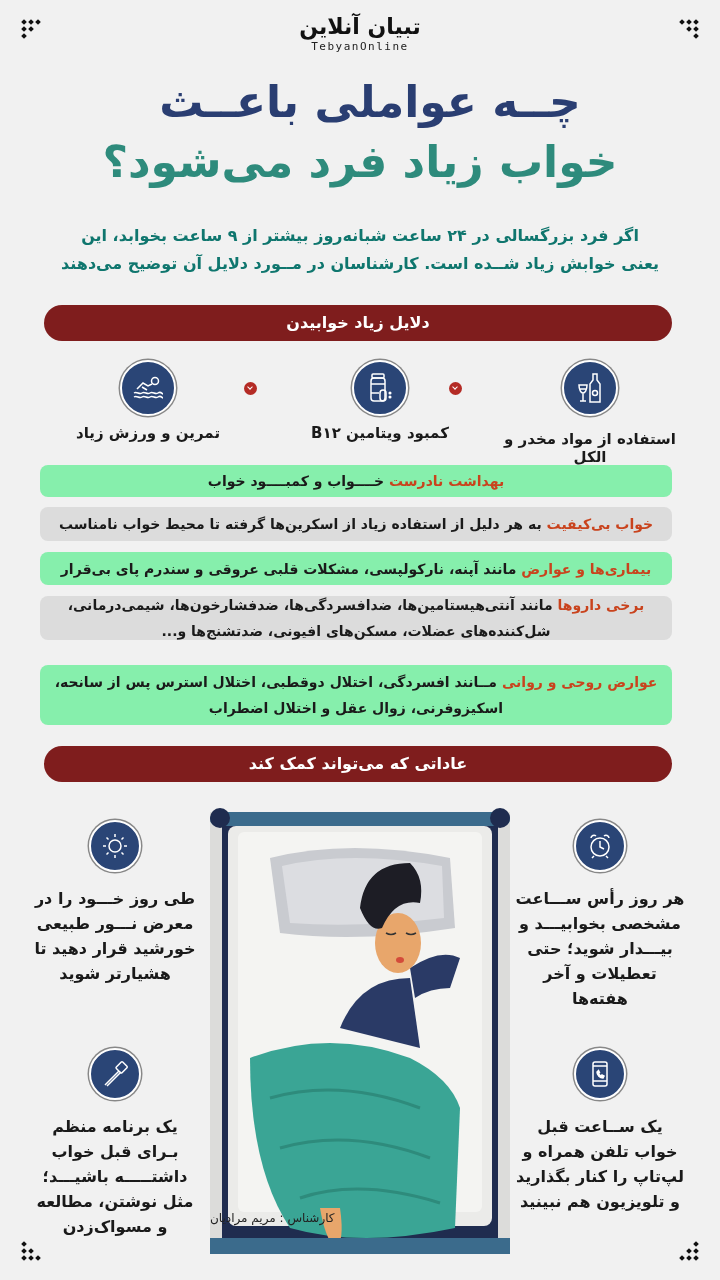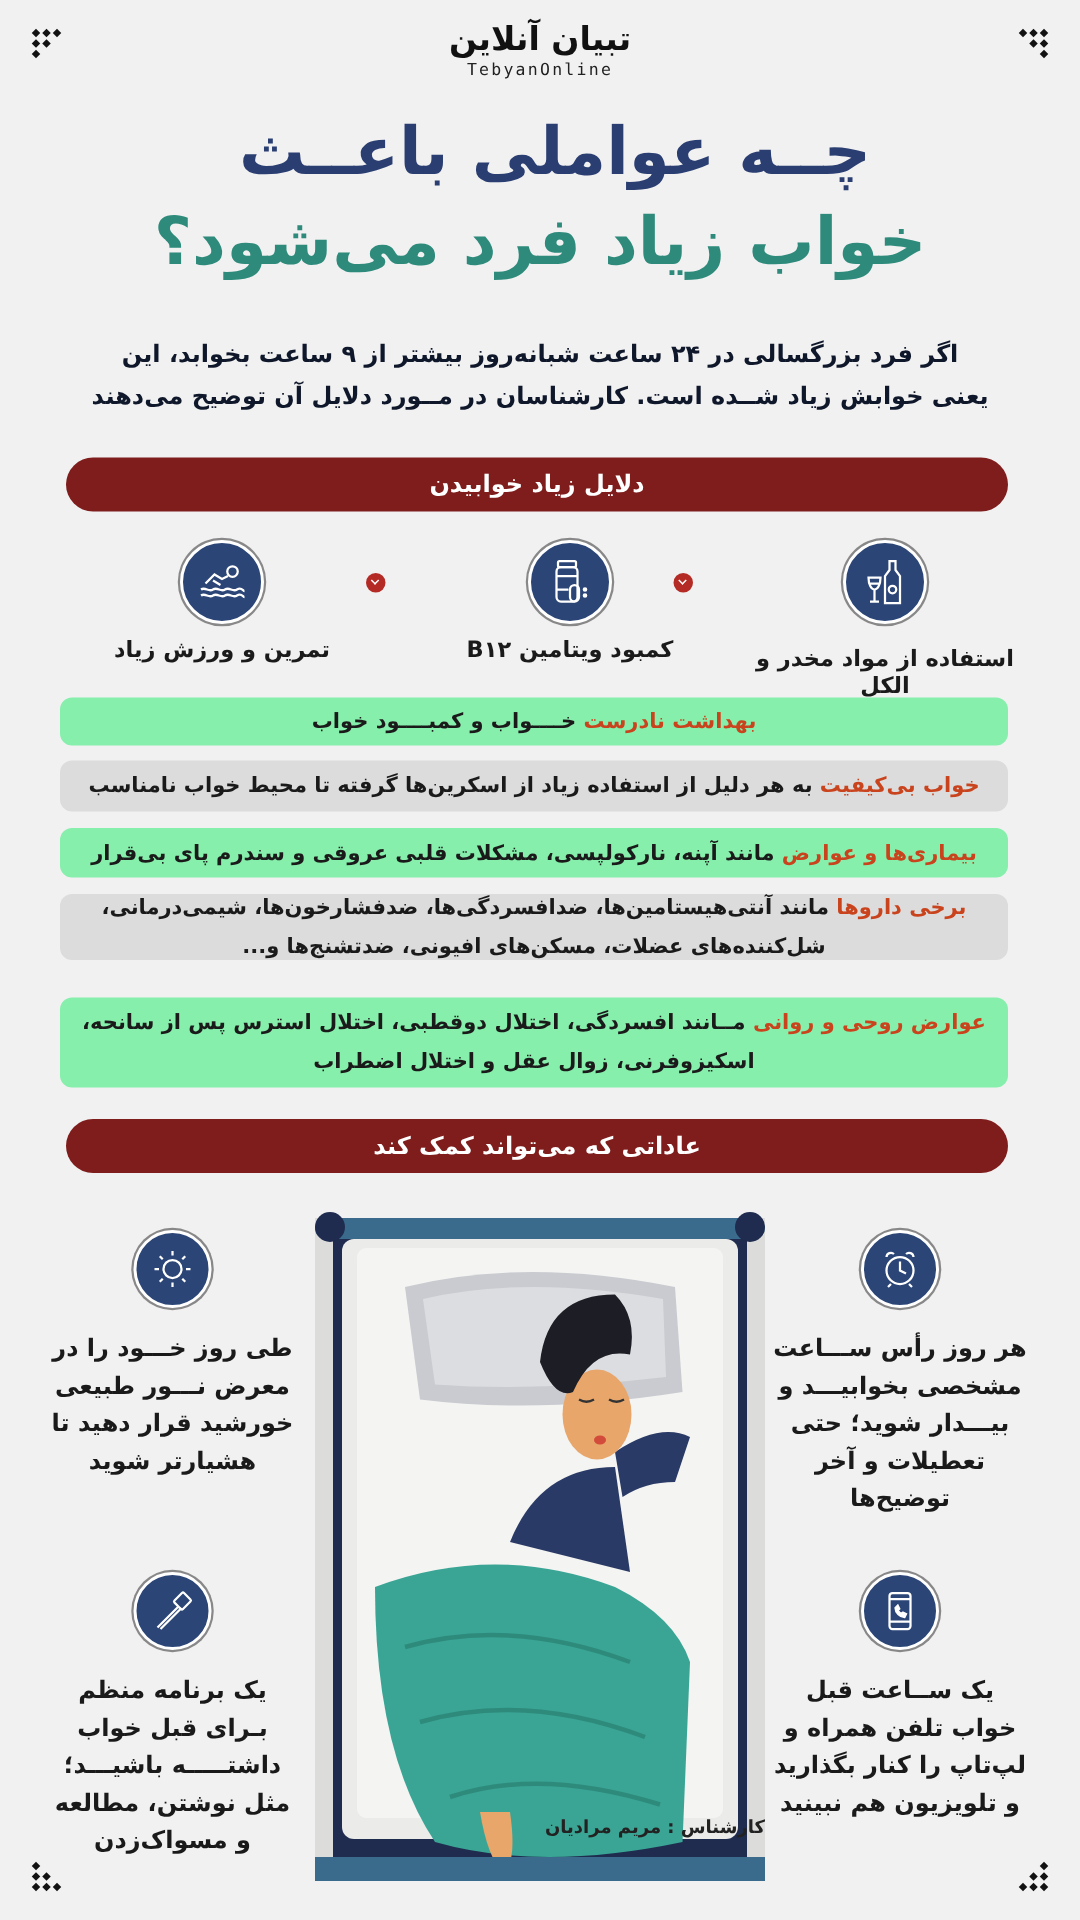--- a/index.html
+++ b/index.html
@@ -14,21 +14,21 @@
   .c-br { right: 20px; bottom: 18px; transform: scale(-1,-1); }
 
   .logo { position: absolute; top: 14px; left: 0; width: 720px; text-align: center; }
   .logo-fa { font-size: 22px; font-weight: bold; color: #111; line-height: 26px; }
   .logo-en { font-family: "DejaVu Sans Mono", monospace; font-size: 11px; letter-spacing: 1.5px; color: #222; direction: ltr; }
 
   .title { position: absolute; top: 72px; left: 0; width: 720px; text-align: center; font-weight: bold; }
   .title .l1 { font-size: 44px; color: #2a3e72; line-height: 60px; padding-left: 20px; }
   .title .l2 { font-size: 44px; color: #2e8b7c; line-height: 60px; }
 
-  .intro { position: absolute; top: 222px; left: 60px; width: 600px; text-align: center; font-size: 16px; font-weight: bold; line-height: 28px; color: #0f172a; }
+  .intro { position: absolute; top: 222px; left: 60px; width: 600px; text-align: center; font-size: 16px; font-weight: bold; line-height: 28px; color: #0f766e; }
 
   .banner { position: absolute; left: 44px; width: 628px; height: 36px; border-radius: 18px; background: #7f1d1d; color: #fff; text-align: center; font-size: 16px; font-weight: bold; line-height: 36px; }
   .banner.b1 { top: 305px; }
   .banner.b2 { top: 746px; }
 
   .factor { position: absolute; top: 360px; width: 180px; text-align: center; }
   .factor .ic { width: 56px; height: 56px; border-radius: 50%; background: #2a4576; border: 2px solid #fff; box-shadow: 0 0 0 1.5px #888; margin: 0 auto; display: flex; align-items: center; justify-content: center; }
   .factor .ic svg { width: 34px; height: 34px; }
   .factor .lbl { margin-top: 8px; font-size: 15px; font-weight: bold; }
   .f1 { left: 500px; }
@@ -53,21 +53,21 @@
   .habit { position: absolute; width: 170px; text-align: center; }
   .habit .ic { width: 52px; height: 52px; border-radius: 50%; background: #2a4576; border: 2px solid #fff; box-shadow: 0 0 0 1.5px #888; margin: 0 auto; display: flex; align-items: center; justify-content: center; }
   .habit .ic svg { width: 30px; height: 30px; }
   .habit .txt { margin-top: 14px; font-size: 16px; font-weight: bold; line-height: 25px; }
   .h1 { left: 30px; top: 820px; }
   .h2 { left: 515px; top: 820px; }
   .h3 { left: 30px; top: 1048px; }
   .h4 { left: 515px; top: 1048px; }
 
   .bed { position: absolute; left: 210px; top: 808px; width: 300px; height: 450px; }
-  .credit { position: absolute; left: 210px; top: 1211px; width: 300px; text-align: right; font-size: 12px; font-weight: bold; color: #222; }
+  .credit { position: absolute; left: 210px; top: 1211px; width: 300px; text-align: left; font-size: 12px; font-weight: normal; color: #222; }
 </style>
 </head>
 <body>
 
 <div class="corner c-tl">
   <svg viewBox="0 0 22 22">
       <g fill="#111">
         <rect x="2" y="2" width="4" height="4" transform="rotate(45 4 4)"></rect>
         <rect x="9" y="2" width="4" height="4" transform="rotate(45 11 4)"></rect>
         <rect x="16" y="2" width="4" height="4" transform="rotate(45 18 4)"></rect>
@@ -218,21 +218,21 @@
   </div>
   <div class="txt">طی روز خـــود را در معرض نـــور طبیعی خورشید قرار دهید تا هشیارتر شوید</div>
 </div>
 <div class="habit h2">
   <div class="ic">
     <svg viewBox="0 0 30 30" fill="none" stroke="#fff" stroke-width="1.5">
         <circle cx="15" cy="16" r="9"></circle>
         <path d="M15 10v6l4 2M6 7a3 3 0 0 1 5-2M24 7a3 3 0 0 0-5-2M9 25l-2 2M21 25l2 2"></path>
       </svg>
   </div>
-  <div class="txt">هر روز رأس ســـاعت مشخصی بخوابیـــد و بیـــدار شوید؛ حتی تعطیلات و آخر توضیح‌ها</div>
+  <div class="txt">هر روز رأس ســـاعت مشخصی بخوابیـــد و بیـــدار شوید؛ حتی تعطیلات و آخر هفته‌ها</div>
 </div>
 <div class="habit h3">
   <div class="ic">
     <svg viewBox="0 0 30 30" fill="none" stroke="#fff" stroke-width="1.5">
         <path d="M5 26L19 12M7 27L21 13"></path>
         <rect x="18" y="4" width="8" height="9" rx="1" transform="rotate(45 22 8)"></rect>
       </svg>
   </div>
   <div class="txt">یک برنامه منظم بـرای قبل خواب داشتـــــه باشیـــد؛ مثل نوشتن، مطالعه و مسواک‌زدن</div>
 </div>

